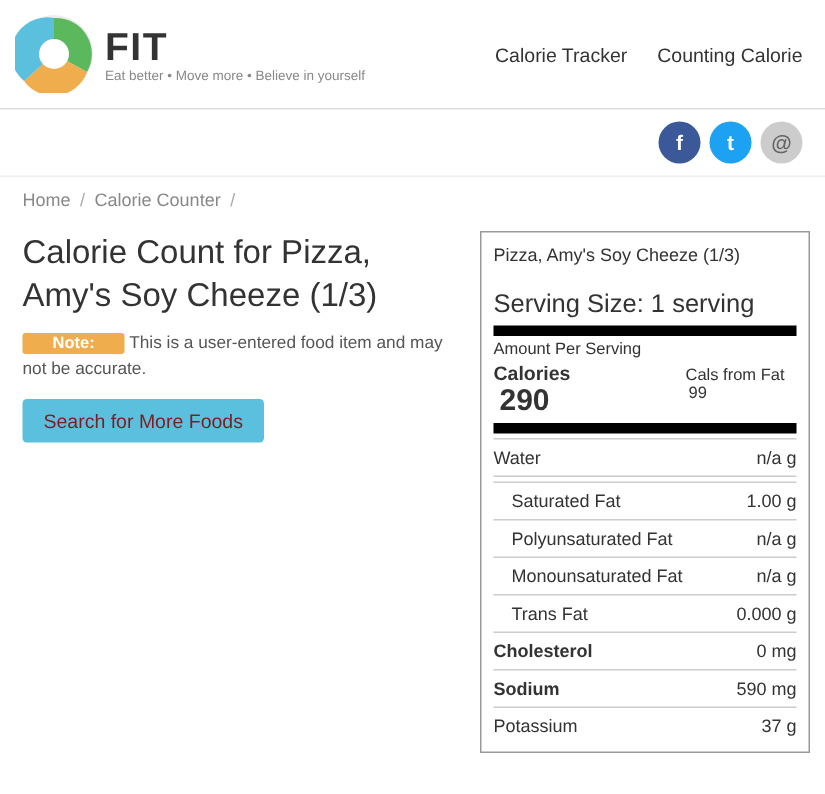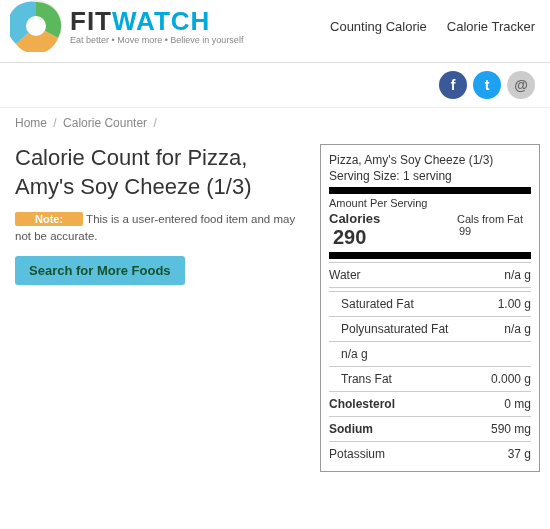--- a/index.html
+++ b/index.html
@@ -3,21 +3,21 @@
   <meta charset="utf-8">
   <style>
     * { margin: 0; padding: 0; box-sizing: border-box; }
     body { font-family: Arial, sans-serif; font-size: 13px; color: #333; background: #fff; width: 550px; }
 
     
     .header {
       display: flex;
       align-items: center;
       justify-content: space-between;
-      padding: 0 15px 10px 10px;
+      padding: 10px 15px 10px 10px;
       border-bottom: 1px solid #ddd;
     }
     .logo-area {
       display: flex;
       align-items: center;
       gap: 8px;
     }
     .logo-icon {
       width: 52px;
       height: 52px;
@@ -98,50 +98,50 @@
       background: #f0ad4e;
       color: white;
       font-weight: bold;
       font-size: 11px;
       padding: 1px 20px;
       border-radius: 2px;
       margin-right: 3px;
     }
     .search-btn {
       background: #5bc0de;
-      color: #14532d;
+      color: #7f1d1d;
       border: none;
       padding: 7px 14px;
       font-size: 13px;
       border-radius: 3px;
       cursor: pointer;
-      font-weight: bold;
+      font-weight: normal;
     }
 
     
     .nutrition-panel {
       flex: 1;
       border: 1px solid #999;
       padding: 8px;
       min-width: 220px;
       font-size: 12px;
     }
     .nf-title {
       font-size: 22px;
       font-weight: 900;
       line-height: 1.1;
       margin-bottom: 2px;
     }
     .nf-food-name {
       font-size: 12px;
       color: #333;
-      margin-bottom: 2px;
+      margin-bottom: 16px;
     }
     .nf-serving {
-      font-size: 12px;
+      font-size: 17px;
       color: #333;
       margin-bottom: 4px;
     }
     .nf-divider-thick {
       height: 7px;
       background: #000;
       margin: 3px 0;
     }
     .nf-divider-thin {
       height: 1px;
@@ -195,28 +195,27 @@
       <path d="M26 26 L26 2 A24 24 0 0 1 48 38 Z" fill="#5cb85c"></path>
 
       <path d="M26 26 L48 38 A24 24 0 0 1 6 44 Z" fill="#f0ad4e"></path>
 
       <path d="M26 26 L6 44 A24 24 0 0 1 26 2 Z" fill="#5bc0de"></path>
       <circle cx="26" cy="26" r="10" fill="white"></circle>
     </svg>
     <div class="logo-text">
       <div style="display:flex; line-height:1;">
         <span style="font-size:26px;font-weight:900;color:#333;letter-spacing:1px;">FIT</span>
-          <span style="font-size:26px;font-weight:900;color:#00aadd;letter-spacing:1px;">WATCH</span>
       </div>
       <div style="font-size:9px;color:#888;margin-top:1px;">Eat better • Move more • Believe in yourself</div>
     </div>
   </div>
   <nav class="nav-links">
+    <a href="#">Calorie Tracker</a>
     <a href="#">Counting Calorie</a>
-    <a href="#">Calorie Tracker</a>
   </nav>
 </div>
 
 <div class="social-bar">
   <a href="#" class="social-icon social-fb">f</a>
   <a href="#" class="social-icon social-tw">t</a>
   <a href="#" class="social-icon social-em" style="color:#666;">@</a>
 </div>
 
 <div class="breadcrumb">
@@ -268,20 +267,21 @@
           <span>Saturated Fat</span>
           <span class="value">1.00 g</span>
         </div>
         <div class="nf-divider-thin"></div>
         <div class="nf-row indented">
           <span>Polyunsaturated Fat</span>
           <span class="value">n/a g</span>
         </div>
         <div class="nf-divider-thin"></div>
         <div class="nf-row indented">
+          <span>Monounsaturated Fat</span>
           <span class="value">n/a g</span>
         </div>
         <div class="nf-divider-thin"></div>
         <div class="nf-row indented">
           <span>Trans Fat</span>
           <span class="value">0.000 g</span>
         </div>
         <div class="nf-divider-thin"></div>
         <div class="nf-row">
           <span class="bold">Cholesterol</span>

